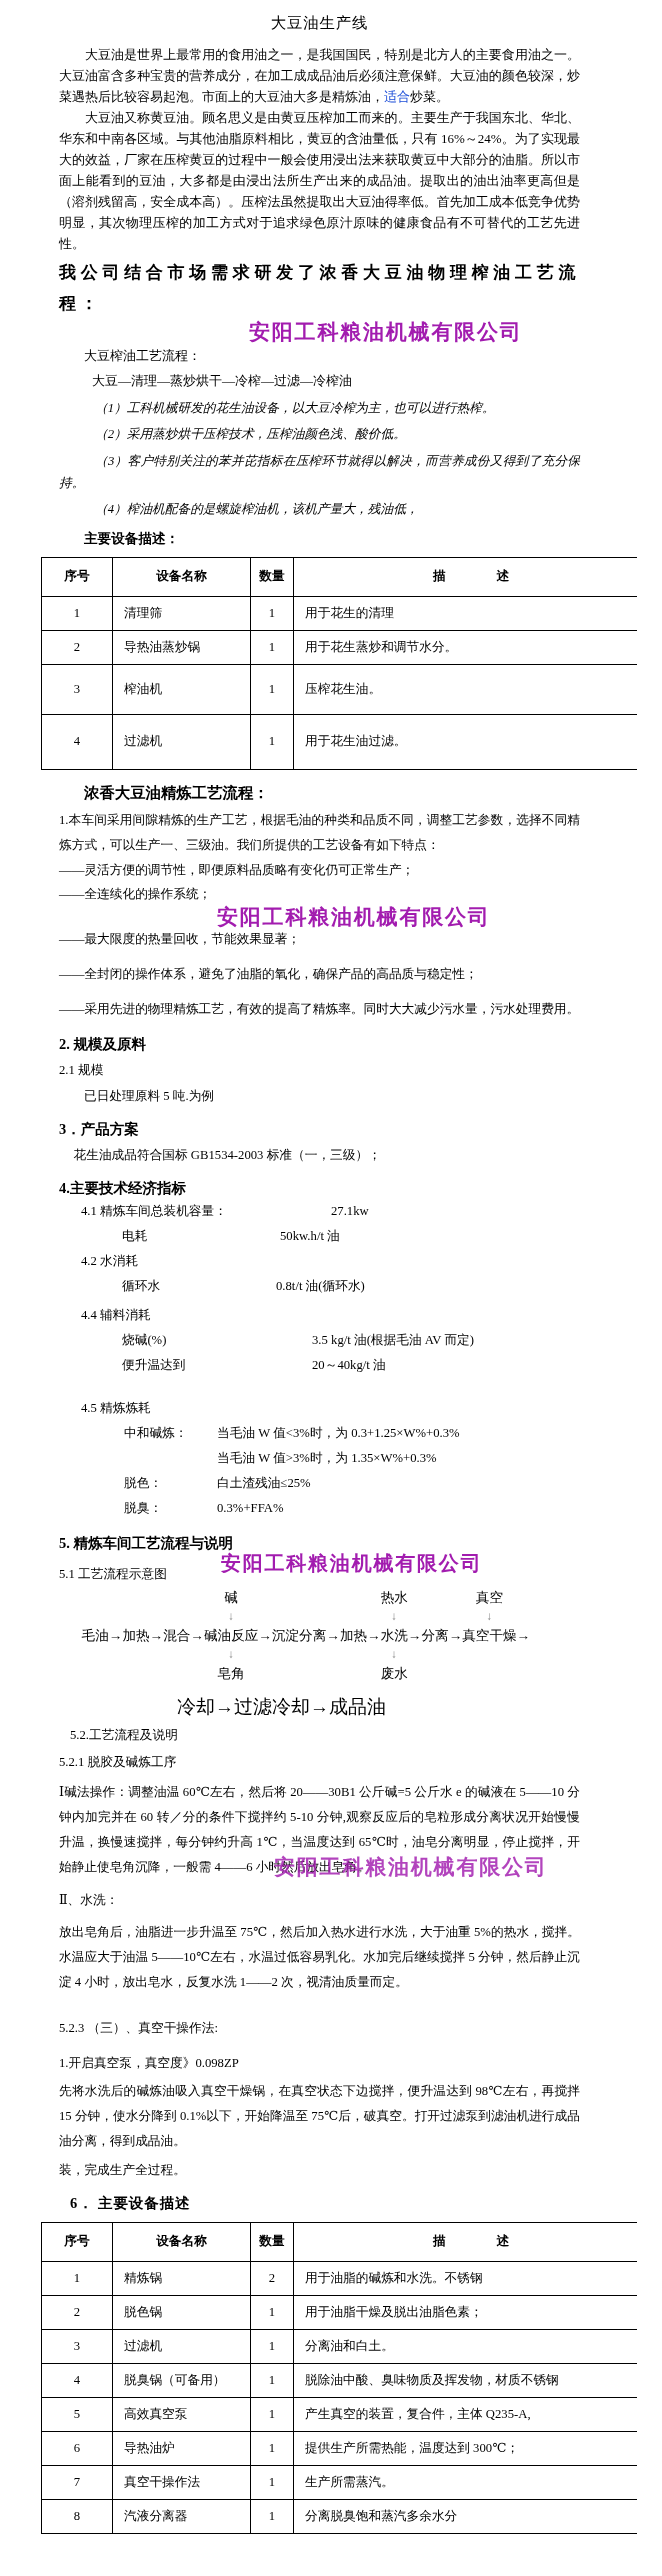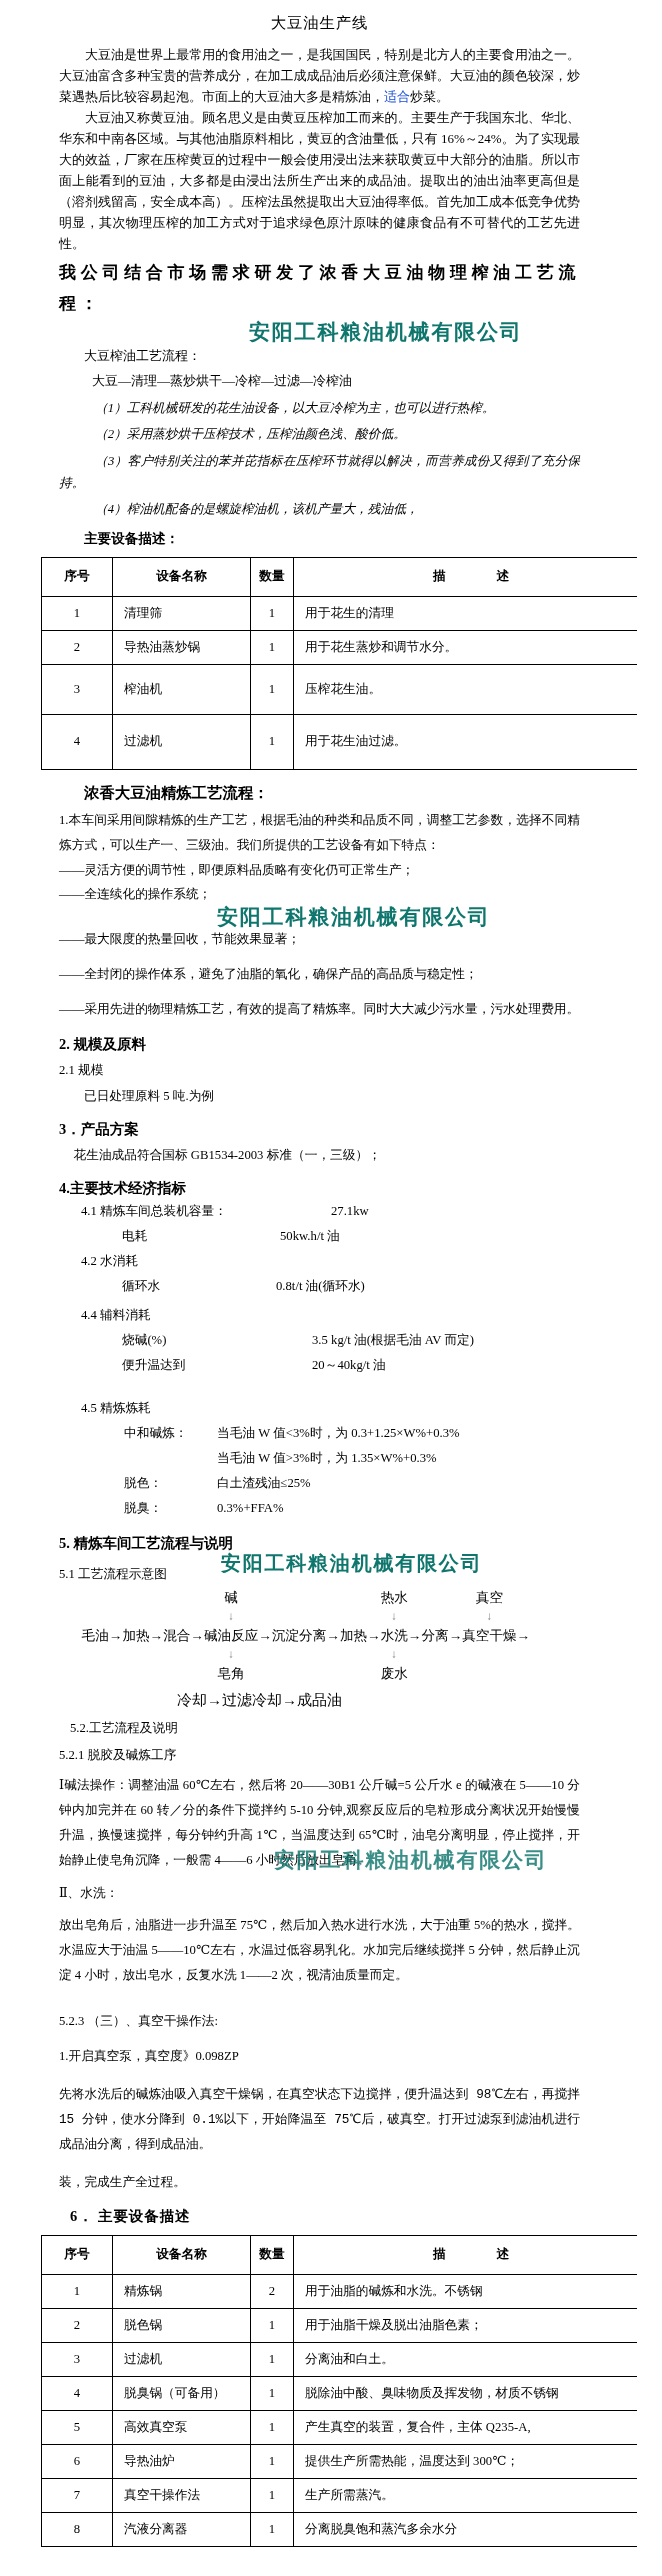--- a/index.html
+++ b/index.html
@@ -8,21 +8,21 @@
     width:637px;height:2576px;overflow:hidden;background:#ffffff;
     font-family:"Liberation Serif","DejaVu Serif",serif;
     color:#000;position:relative;box-sizing:border-box;
     padding:12.7px 57px 0 59px;font-size:12.7px;
   }
   .title{font-size:15.4px;font-weight:normal;text-align:center;margin:0 0 11px 0;line-height:20px;letter-spacing:0.9px;}
   .body-p{margin:0;line-height:21px;text-align:justify;font-size:13px;}
   .indent{text-indent:2em;}
   .link{color:#1d4ed8;text-decoration:none;cursor:pointer;}
   .headline{font-size:17px;font-weight:bold;line-height:31px;letter-spacing:4.5px;margin:3.6px 0 0 0;text-align:justify;}
-  .watermark{color:#0f766e;font-weight:bold;font-size:21px;letter-spacing:1.8px;line-height:22px;white-space:nowrap;}
+  .watermark{color:#a21caf;font-weight:bold;font-size:21px;letter-spacing:1.8px;line-height:22px;white-space:nowrap;}
   .wm-1{margin:1.8px 0 1.8px 190px;}
   .wm-2{margin:0 0 0 158px;line-height:20px;}
   .wm-inline{display:inline-block;position:relative;top:-8.1px;margin-left:54px;font-size:20px;}
   .wm-overlay{position:absolute;top:76px;left:215px;opacity:0.82;z-index:2;pointer-events:none;}
   .sub-h{margin:1.8px 0 0 25px;line-height:22px;font-size:13px;}
   .chain-line{margin:3.6px 0 0 33px;line-height:22px;font-size:13px;}
   .num-point{margin:4.5px 0 0 0;line-height:22px;text-indent:36px;text-align:justify;font-style:italic;}
   .equip-h{font-weight:bold;font-size:13.6px;margin:7.2px 0 0 25px;line-height:22px;}
   table{border-collapse:collapse;width:608px;margin:7.2px 0 0 -18px;table-layout:fixed;}
   th,td{border:0.9px solid #000;font-size:12.7px;font-weight:normal;padding:0;}
@@ -50,24 +50,24 @@
   .lbl-e{margin-left:65px;width:93px;}
   .lbl-f{margin-left:158px;}
   .gap20{margin-top:18px;}
   .gap4{margin-top:3.6px;}
   .s51-row{margin:5.4px 0 0 0;line-height:23.5px;white-space:nowrap;}
   .flow{display:flex;align-items:center;margin:1.8px 0 0 22.6px;font-size:13.6px;white-space:nowrap;}
   .fstack{display:inline-flex;flex-direction:column;align-items:center;}
   .fstack span{height:19px;line-height:19px;display:block;text-align:center;}
   .fs-arr{color:#8a8a8a;font-size:11.8px;}
   .fnode,.farrow{display:inline-block;}
-  .flow-tail{margin:6px 0 0 118px;line-height:22px;font-size:15px;}
+  .flow-tail{margin:13px 0 0 118px;line-height:22px;font-size:19px;}
   .proc-p{margin:7.2px 0 0 0;line-height:25px;text-align:justify;}
   .rel{position:relative;}
-  .mt24{margin-top:22px;}.mt14{margin-top:12.7px;}.mt12{margin-top:15px;font-family:Liberation Mono, monospace;}.mt10{margin-top:9px;}.mt6{margin-top:5.4px;}
+  .mt24{margin-top:22px;}.mt14{margin-top:12.7px;}.mt12{margin-top:5px;}.mt10{margin-top:9px;}.mt6{margin-top:5.4px;}
   .sec6-h{font-size:14.5px;font-weight:bold;margin:11px 0 0 11px;line-height:22.6px;letter-spacing:0.9px;}
 </style>
 </head>
 <body>
 
 <div class="page">
 
   <h1 class="title">大豆油生产线</h1>
 
   <p class="body-p indent"><span>大豆油是世界上最常用的食用油之一，是我国国民，特别是北方人的主要食用油之一。大豆油富含多种宝贵的营养成分，在加工成成品油后必须注意保鲜。大豆油的颜色较深，炒菜遇热后比较容易起泡。市面上的大豆油大多是精炼油，</span><a class="link">适合</a><span>炒菜。</span></p>

